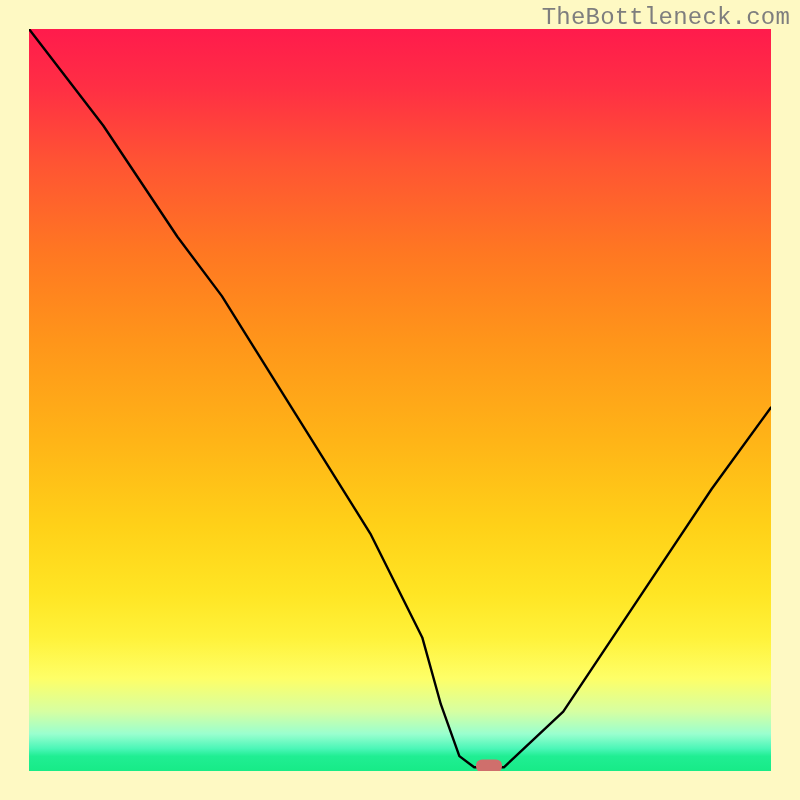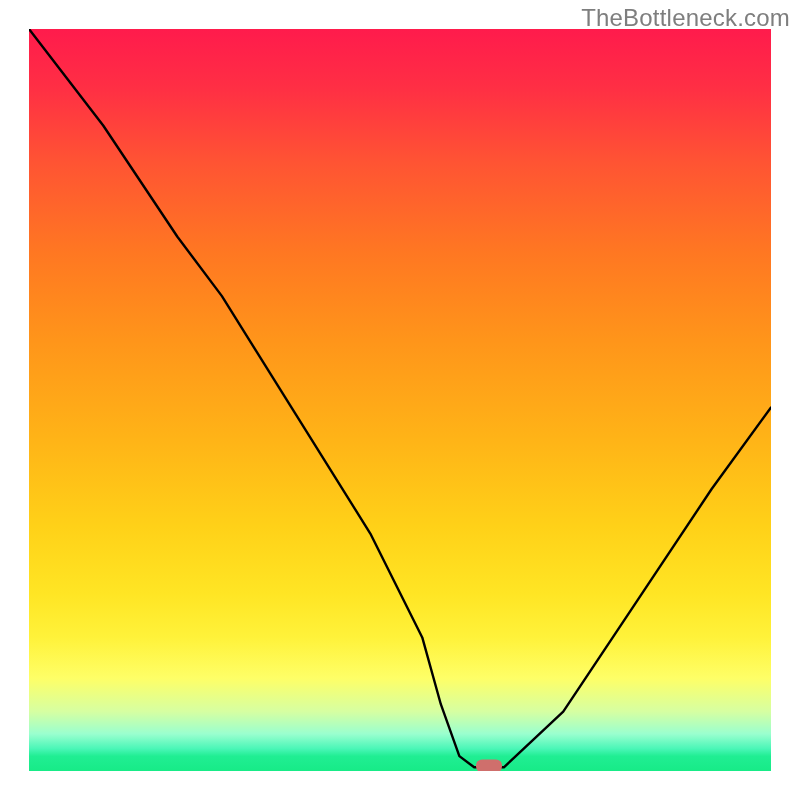--- a/index.html
+++ b/index.html
@@ -8,21 +8,22 @@
     width: 800px;
     height: 800px;
     overflow: hidden;
     background: #000;
     font-family: Arial, Helvetica, sans-serif;
   }
   .frame {
     position: relative;
     width: 800px;
     height: 800px;
-    background: #ffffff;
+    background: #fef9c3;
+    font-family: Liberation Mono, monospace;
   }
   .watermark {
     position: absolute;
     top: 4px;
     right: 10px;
     color: #7e7e7e;
     font-size: 24px;
     font-weight: 400;
     letter-spacing: 0.2px;
     z-index: 5;

